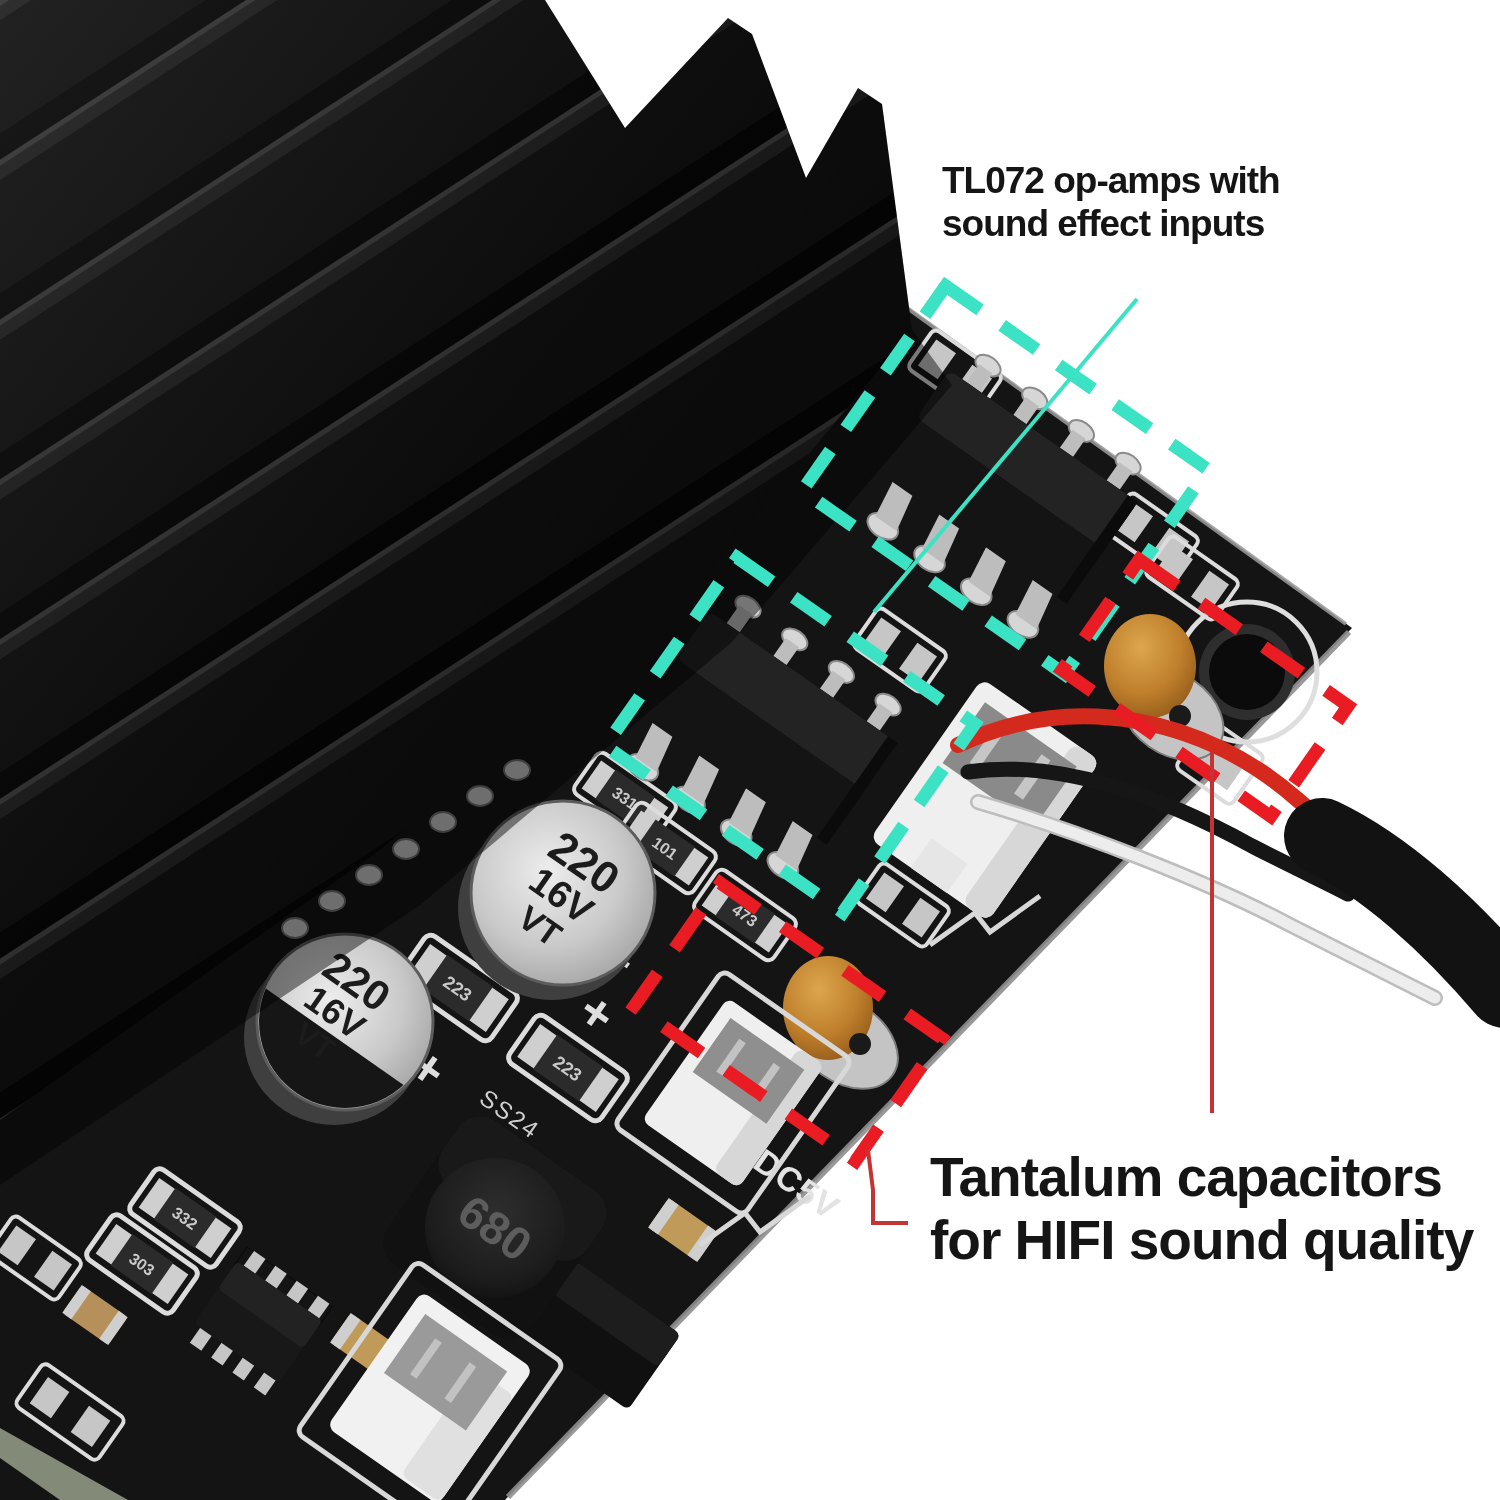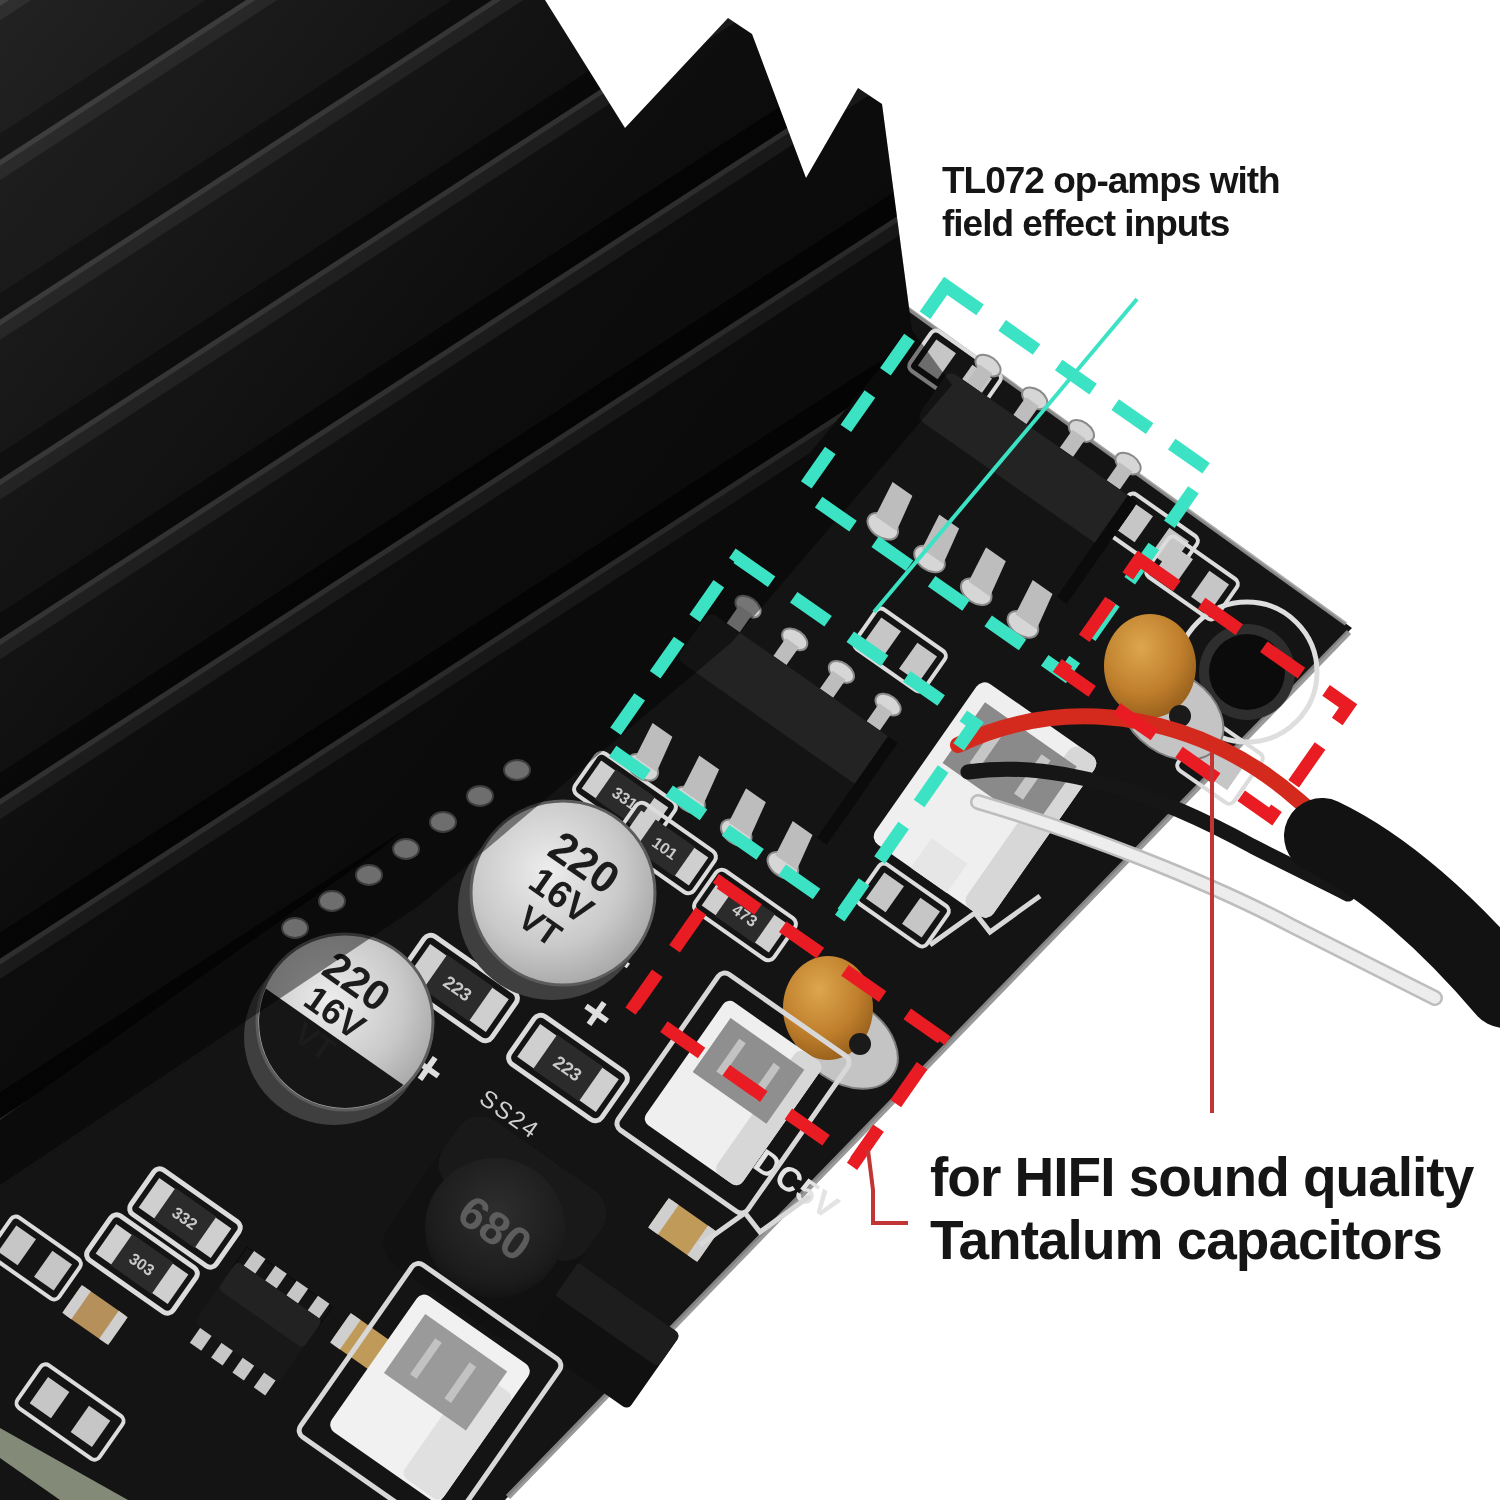--- a/index.html
+++ b/index.html
@@ -355,19 +355,19 @@
     <rect x="645" y="620" width="290" height="230" transform="rotate(35 790 735)" stroke="#3BE3C4" stroke-width="13" stroke-dasharray="42 27"></rect>
     <rect x="1077.5" y="620.5" width="255" height="135" transform="rotate(35 1205 688)" stroke="#EA1C23" stroke-width="13" stroke-dasharray="46 30"></rect>
     <rect x="653" y="947" width="270" height="150" transform="rotate(35 788 1022)" stroke="#EA1C23" stroke-width="13" stroke-dasharray="46 30"></rect>
     <line x1="1212" y1="752" x2="1212" y2="1113" stroke="#C23535" stroke-width="4"></line>
     <polyline points="868,1150 873,1190 873,1223 908,1223" stroke="#C23535" stroke-width="4"></polyline>
   </g>
 </svg>
 
 <div class="note" id="note-top">
   <span class="ln">TL072 op-amps with</span>
-  <span class="ln">field effect inputs</span>
+  <span class="ln">sound effect inputs</span>
 </div>
 <div class="note" id="note-bottom">
+  <span class="ln">Tantalum capacitors</span>
   <span class="ln">for HIFI sound quality</span>
-  <span class="ln">Tantalum capacitors</span>
 </div>
 </div>
 
 </body></html>

